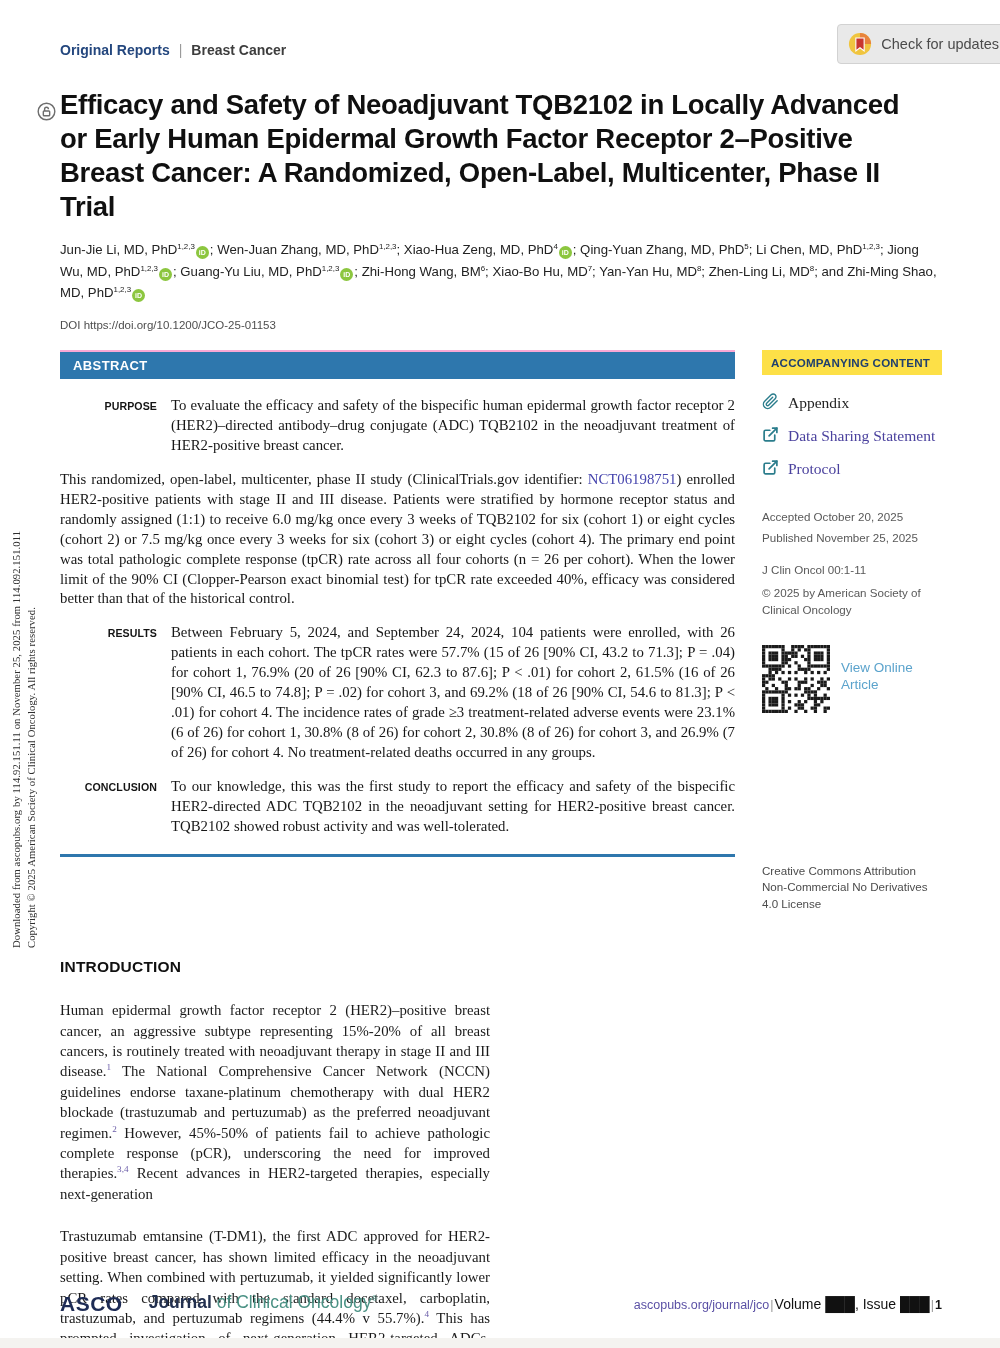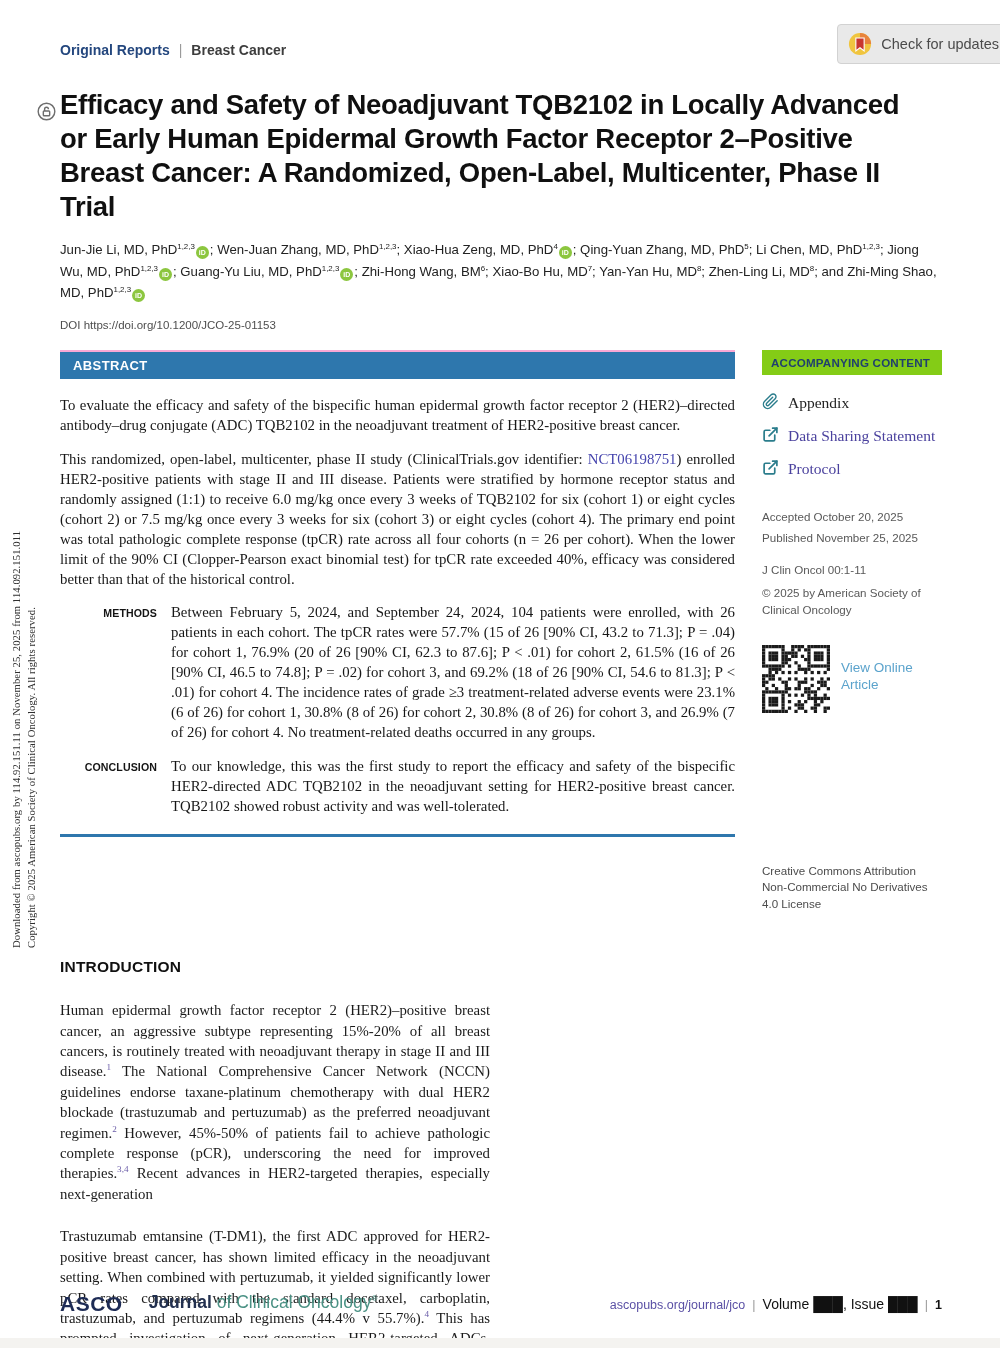--- a/index.html
+++ b/index.html
@@ -38,21 +38,21 @@
      line-height:1.5;padding-top:3px;letter-spacing:0.1px;}
   .ab-text{flex:1;font-family:"Liberation Serif",serif;font-size:14.8px;line-height:1.35;color:#171717;
      text-align:justify;}
   .ab-rule{margin-top:17px;height:3px;background:#2e77ad;}
   .link{color:#4544ad;}
   sup.ref{color:#6a5ca8;}
   sup{font-size:0.62em;}
 
   
   .side-col{width:180px;flex:none;}
-  .side-header{background:#84cc16;color:#20406e;font-weight:bold;font-size:11.6px;letter-spacing:0.2px;
+  .side-header{background:#fde047;color:#20406e;font-weight:bold;font-size:11.6px;letter-spacing:0.2px;
      padding:6px 9px;}
   .side-items{margin-top:18px;display:flex;flex-direction:column;gap:13px;}
   .side-item{display:flex;gap:9px;align-items:flex-start;font-family:"Liberation Serif",serif;
      font-size:15.5px;line-height:1.12;color:#222;cursor:pointer;}
   .side-item .lbl{padding-top:1px;}
   .side-item.purple .lbl{color:#4b429e;}
   .side-item svg{flex:none;}
   .side-meta{margin-top:26px;font-size:11.6px;color:#595959;line-height:1.85;}
   .side-meta2{margin-top:12px;font-size:11.6px;color:#595959;line-height:1.5;width:165px;}
   .qr-row{margin-top:26px;display:flex;gap:11px;align-items:flex-start;}
@@ -70,21 +70,21 @@
   .col .para{display:block;}
 
   
   .footer{position:absolute;left:60px;width:882px;top:1292px;display:flex;justify-content:space-between;
      align-items:center;}
   .f-left{display:flex;align-items:flex-start;gap:26px;}
   .asco-logo{font-size:21px;font-weight:bold;color:#1d2b55;letter-spacing:0.5px;}
   .jco-name{font-size:17.5px;color:#4a9184;}
   .jco-name .j{color:#22304f;font-weight:bold;}
   .jco-name sup{font-size:8px;color:#4a9184;}
-  .f-right{font-size:12.5px;color:#4a4a4a;display:flex;align-items:baseline;gap:7px;}
+  .f-right{font-size:12.5px;color:#4a4a4a;display:flex;align-items:baseline;gap:1px;}
   .f-url{color:#5a50a5;cursor:pointer;}
   .f-sep{color:#999;}
   .blocks{font-size:14px;color:#111;}
   .f-page{font-weight:bold;color:#111;}
 
   
   .watermark{position:absolute;left:9px;top:948px;transform:rotate(-90deg);transform-origin:0 0;
      width:568px;font-family:"Liberation Serif",serif;font-size:10.6px;color:#2e2e2e;line-height:1.45;
      white-space:nowrap;letter-spacing:0.1px;}
   .bottom-strip{position:absolute;left:0;right:0;bottom:0;height:10px;background:#f4f3f0;}
@@ -132,27 +132,28 @@
     <div class="authors"><span>Jun-Jie Li, MD, PhD</span><sup>1,2,3</sup><span class="seg-icon orcid">iD</span><span>; Wen-Juan Zhang, MD, PhD</span><sup>1,2,3</sup><span>; Xiao-Hua Zeng, MD, PhD</span><sup>4</sup><span class="seg-icon orcid">iD</span><span>; Qing-Yuan Zhang, MD, PhD</span><sup>5</sup><span>; Li Chen, MD, PhD</span><sup>1,2,3</sup><span>; Jiong Wu, MD, PhD</span><sup>1,2,3</sup><span class="seg-icon orcid">iD</span><span>; Guang-Yu Liu, MD, PhD</span><sup>1,2,3</sup><span class="seg-icon orcid">iD</span><span>; Zhi-Hong Wang, BM</span><sup>6</sup><span>; Xiao-Bo Hu, MD</span><sup>7</sup><span>; Yan-Yan Hu, MD</span><sup>8</sup><span>; Zhen-Ling Li, MD</span><sup>8</sup><span>; and Zhi-Ming Shao, MD, PhD</span><sup>1,2,3</sup><span class="seg-icon orcid">iD</span></div>
 
     <div class="doi">DOI https://doi.org/10.1200/JCO-25-01153</div>
 
     <div class="main">
 
       <div class="ab-col">
         <div class="ab-bar">ABSTRACT</div>
         <div class="ab-body">
           <div class="ab-row">
+            <div class="ab-label">PURPOSE</div>
             <div class="ab-text"><span>To evaluate the efficacy and safety of the bispecific human epidermal growth factor receptor 2 (HER2)–directed antibody–drug conjugate (ADC) TQB2102 in the neoadjuvant treatment of HER2-positive breast cancer.</span></div>
           </div>
           <div class="ab-row">
             <div class="ab-text"><span>This randomized, open-label, multicenter, phase II study (ClinicalTrials.gov identifier: </span><span class="link">NCT06198751</span><span>) enrolled HER2-positive patients with stage II and III disease. Patients were stratified by hormone receptor status and randomly assigned (1:1) to receive 6.0 mg/kg once every 3 weeks of TQB2102 for six (cohort 1) or eight cycles (cohort 2) or 7.5 mg/kg once every 3 weeks for six (cohort 3) or eight cycles (cohort 4). The primary end point was total pathologic complete response (tpCR) rate across all four cohorts (n = 26 per cohort). When the lower limit of the 90% CI (Clopper-Pearson exact binomial test) for tpCR rate exceeded 40%, efficacy was considered better than that of the historical control.</span></div>
           </div>
           <div class="ab-row">
-            <div class="ab-label">METHODS</div>
+            <div class="ab-label">RESULTS</div>
             <div class="ab-text"><span>Between February 5, 2024, and September 24, 2024, 104 patients were enrolled, with 26 patients in each cohort. The tpCR rates were 57.7% (15 of 26 [90% CI, 43.2 to 71.3]; P = .04) for cohort 1, 76.9% (20 of 26 [90% CI, 62.3 to 87.6]; P &lt; .01) for cohort 2, 61.5% (16 of 26 [90% CI, 46.5 to 74.8]; P = .02) for cohort 3, and 69.2% (18 of 26 [90% CI, 54.6 to 81.3]; P &lt; .01) for cohort 4. The incidence rates of grade ≥3 treatment-related adverse events were 23.1% (6 of 26) for cohort 1, 30.8% (8 of 26) for cohort 2, 30.8% (8 of 26) for cohort 3, and 26.9% (7 of 26) for cohort 4. No treatment-related deaths occurred in any groups.</span></div>
           </div>
           <div class="ab-row">
             <div class="ab-label">CONCLUSION</div>
             <div class="ab-text"><span>To our knowledge, this was the first study to report the efficacy and safety of the bispecific HER2-directed ADC TQB2102 in the neoadjuvant setting for HER2-positive breast cancer. TQB2102 showed robust activity and was well-tolerated.</span></div>
           </div>
         </div>
         <div class="ab-rule"></div>
       </div>
 

